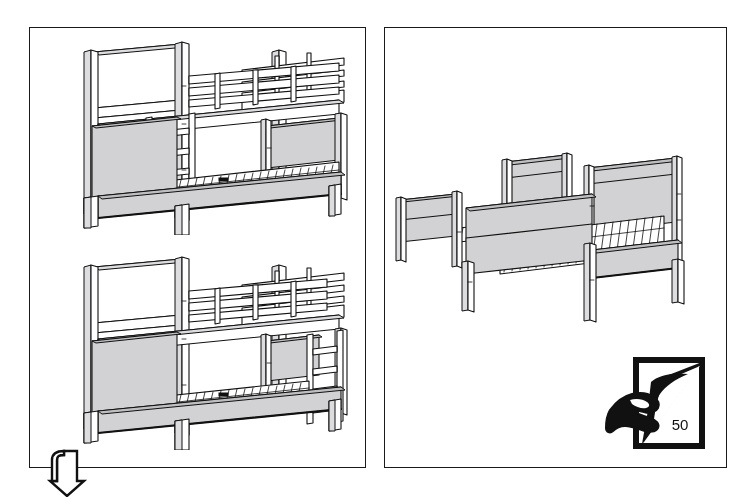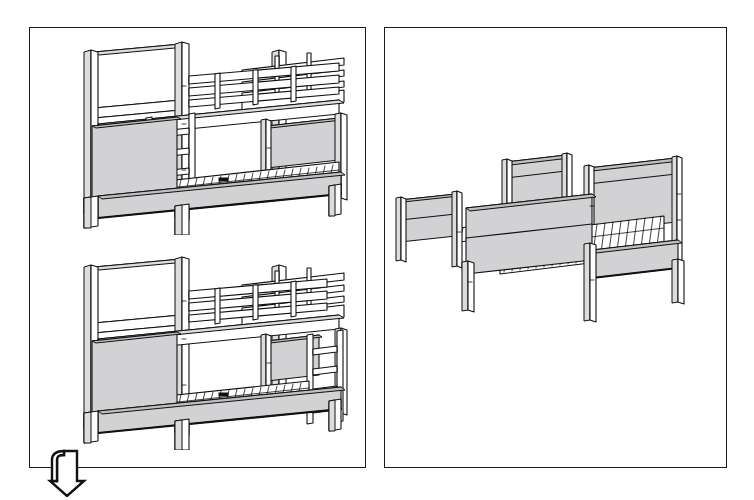--- a/index.html
+++ b/index.html
@@ -364,14 +364,38 @@
         <line x1="289" y1="44" x2="293" y2="44"></line>
         <line x1="289" y1="70" x2="293" y2="70"></line>
         <line x1="202" y1="56" x2="206" y2="56"></line>
         <line x1="69" y1="82" x2="73" y2="82"></line>
         <line x1="202" y1="130" x2="206" y2="130"></line>
         <line x1="80" y1="132" x2="84" y2="132"></line>
       </g>
     </svg>
   </div>
 
+  <div class="fig" id="fig-page-icon">
+    <svg viewBox="0 0 122 108" width="122" height="108">
+
+      <rect x="40" y="12" width="66" height="86" fill="#ffffff" stroke="#111111" stroke-width="6"></rect>
+
+      <path fill="#111111" d="M106,14 L48,94 L46,96 L52,62 L58,36 L70,28 Z"></path>
+      <path fill="#ffffff" d="M104,18 L56,84 L60,58 L66,36 L76,30 Z"></path>
+
+      <path fill="#111111" d="M55,34 C62,28 74,24 92,26 C78,32 70,38 64,46
+               C60,52 57,60 56,70 L52,60 Z"></path>
+
+      <path fill="#111111" stroke="#111111" stroke-width="2" stroke-linejoin="round" d="M14,62 C20,54 28,48 36,46 C44,44 52,45 58,49
+               C62,52 64,56 62,60 C60,64 54,66 48,64
+               C44,63 40,62 37,63 C42,66 48,68 54,70
+               C60,72 64,76 62,80 C60,84 53,85 46,82
+               C40,80 34,78 29,78 C24,78 20,80 17,83
+               C14,86 10,84 10,80 C10,74 11,67 14,62 Z"></path>
+
+      <path fill="#ffffff" d="M34,52 C40,50 47,51 51,54 C54,56 54,59 50,60
+               C46,61 40,59 36,56 Z"></path>
+
+      <text class="pagenum" x="84" y="82" text-anchor="middle">50</text>
+    </svg>
+  </div>
 
 </div>
 
 </body></html>

